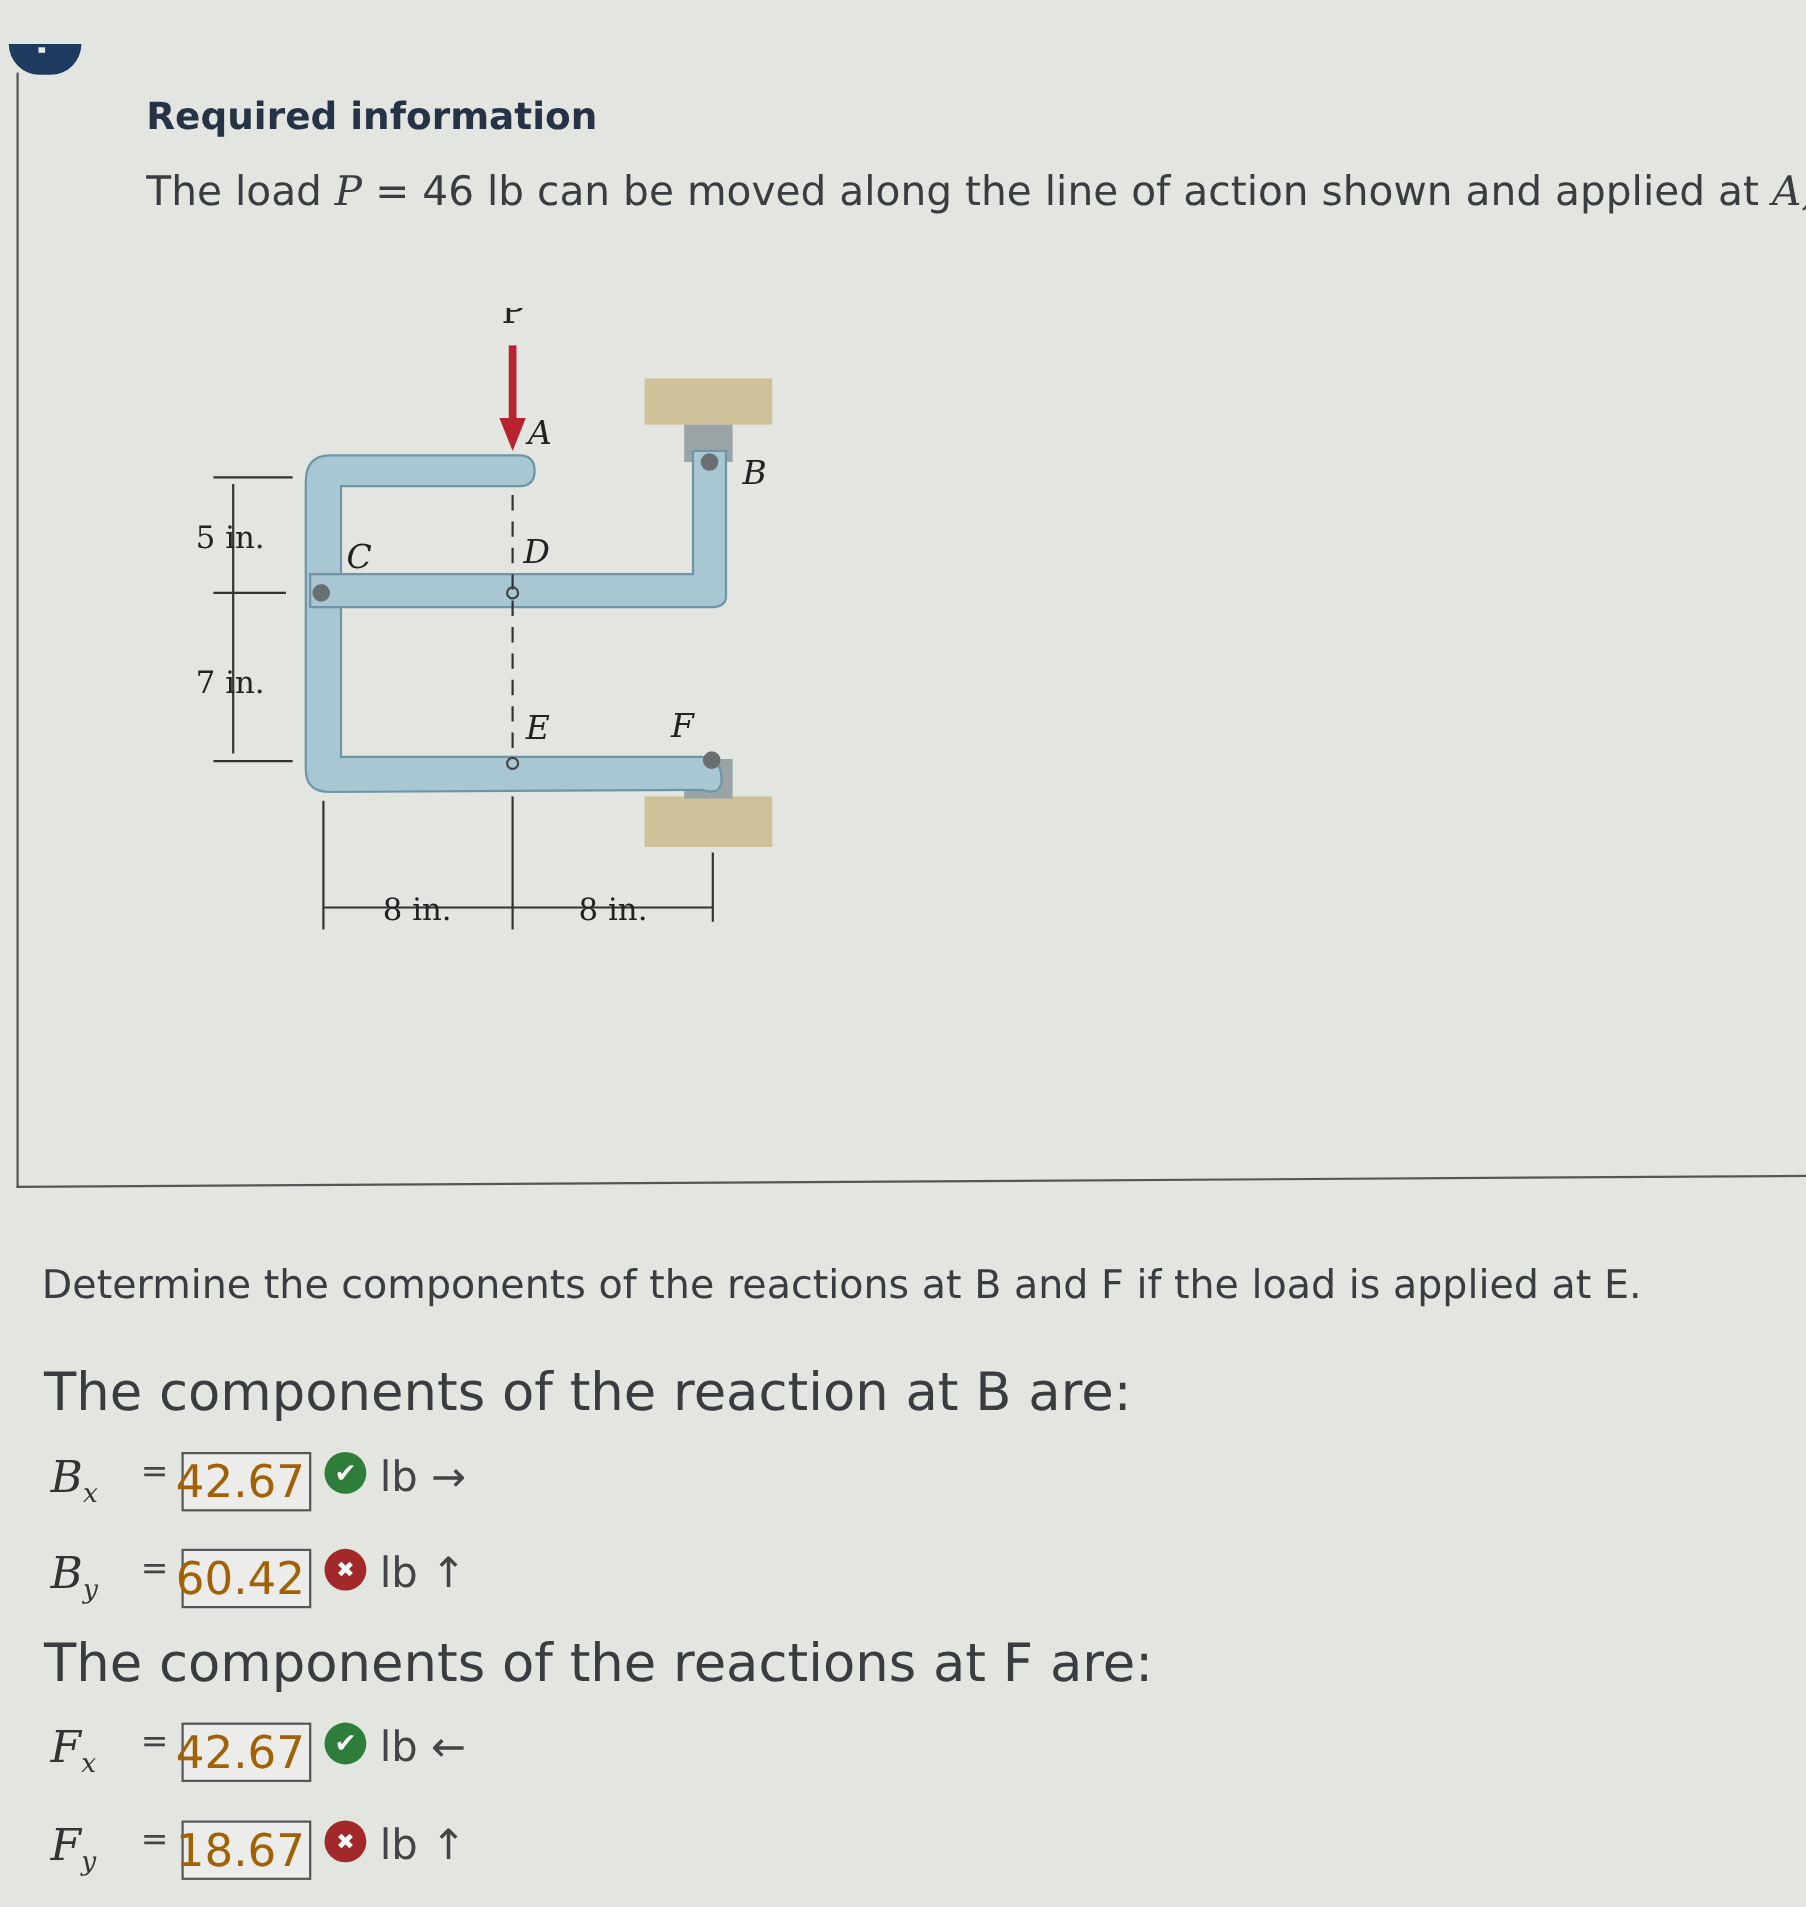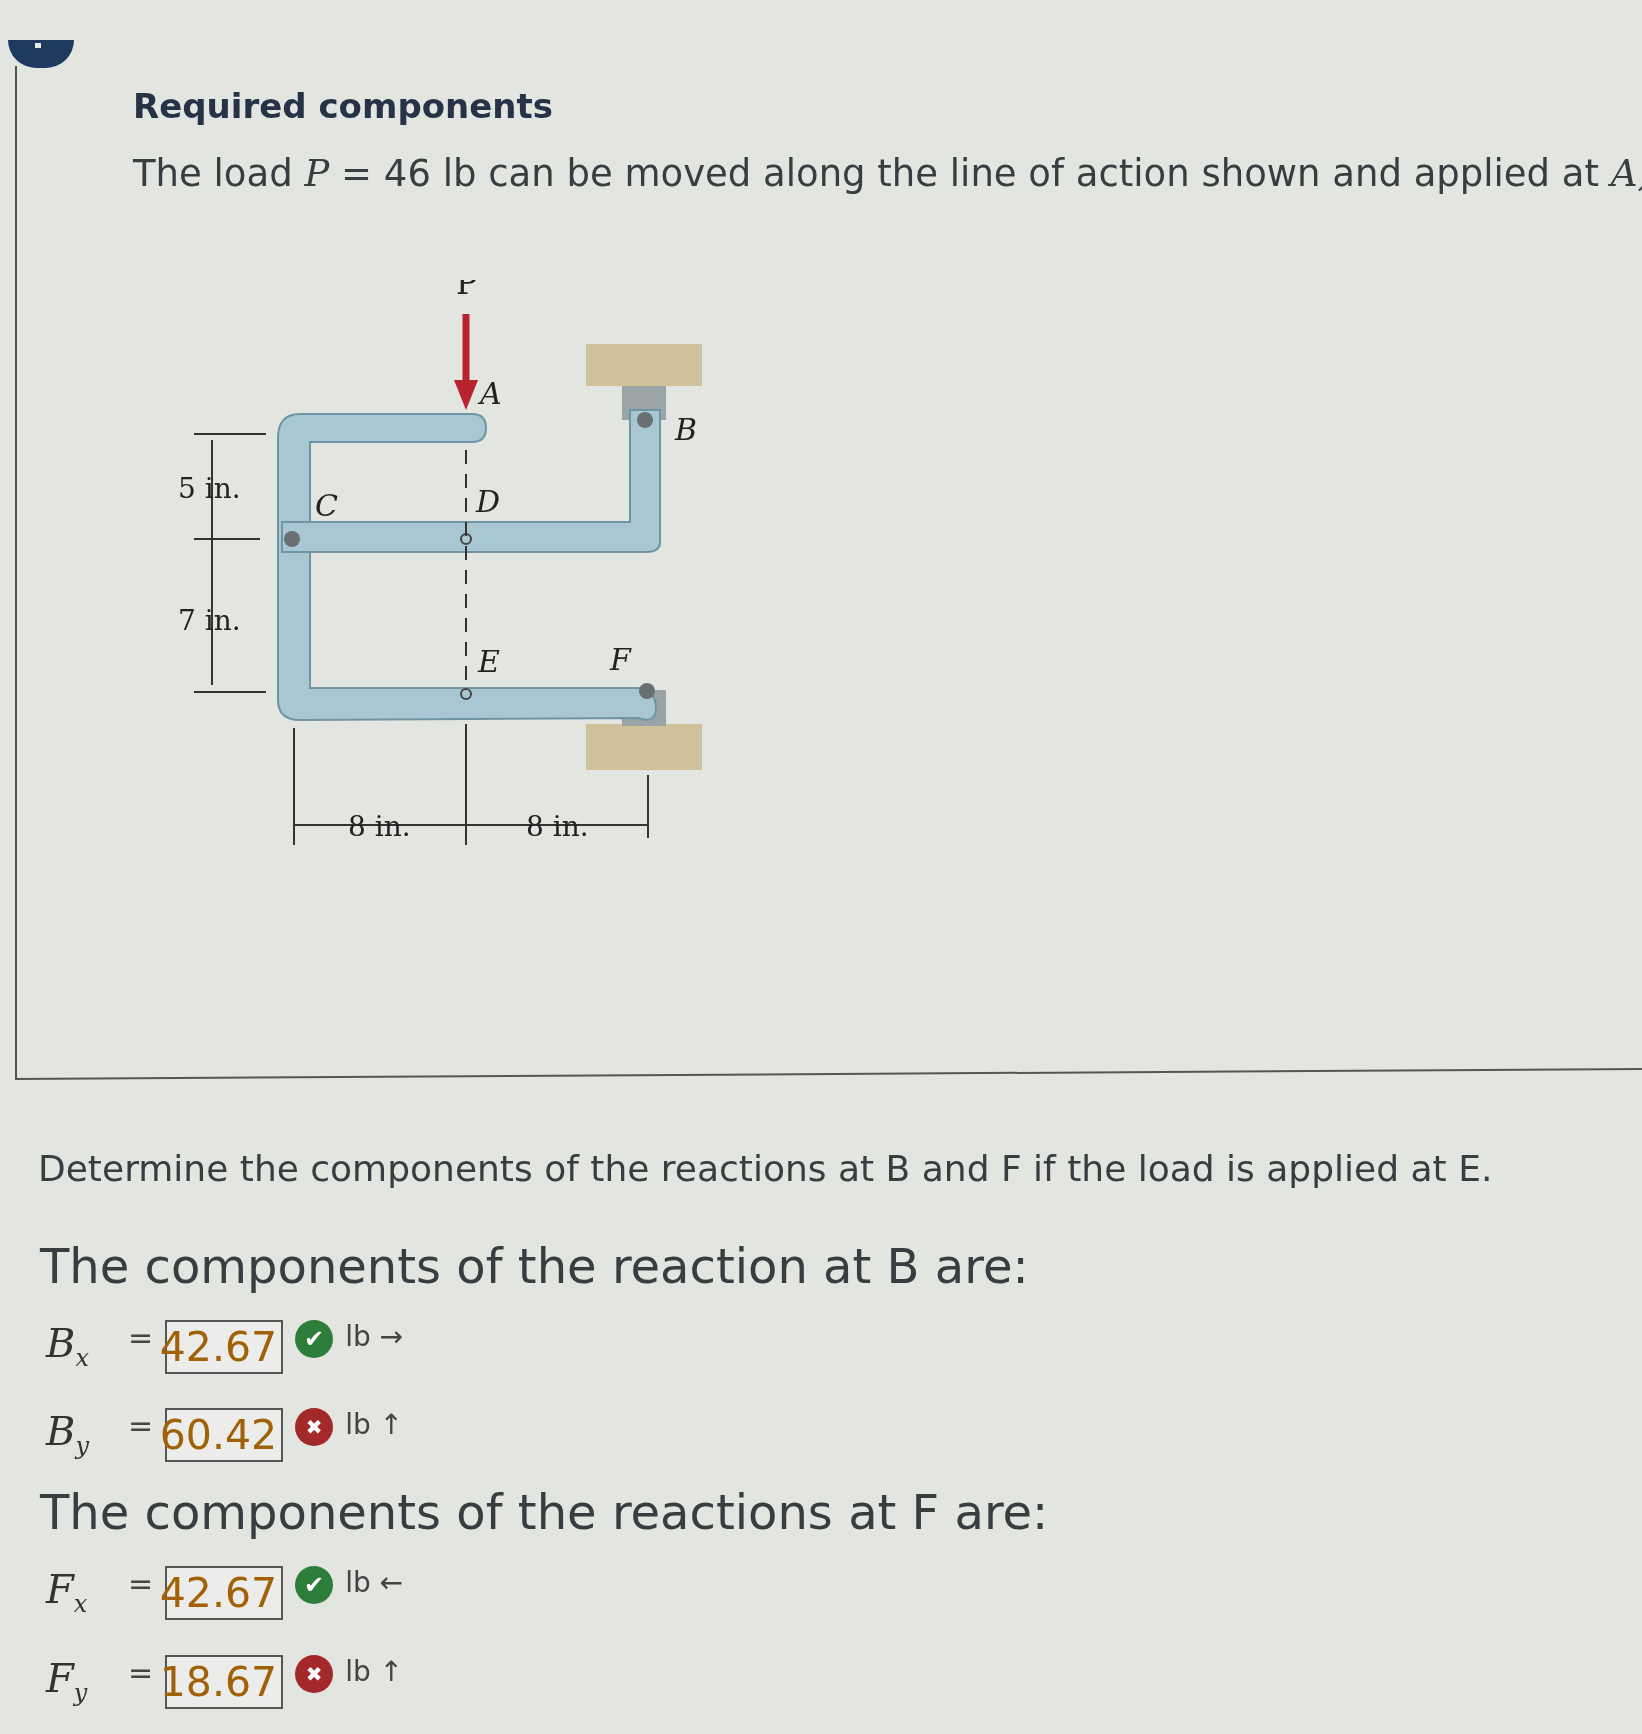--- a/index.html
+++ b/index.html
@@ -29,30 +29,30 @@
   .var { font-family: "DejaVu Serif", serif; font-style: italic; font-size: 40px; color: #333; width: 70px; }
   .var sub { font-size: 24px; }
   .eq { font-size: 30px; color: #444; }
   .ans-box {
     width: 110px; height: 50px; border: 2px solid #555; background: #ececea;
     font-size: 41px; color: #a16207; display: flex; align-items: center; justify-content: flex-end; padding-right: 4px;
   }
   .status { width: 38px; height: 38px; border-radius: 50%; display: flex; align-items: center; justify-content: center; color: #fff; font-weight: bold; font-size: 24px; }
   .status.ok { background: #2f7d3a; }
   .status.bad { background: #a3282a; font-size: 20px; }
-  .unit { font-size: 28px; color: #444; }
+  .unit { font-size: 38px; color: #444; }
 </style>
 </head>
 <body>
 
 <div class="bookmark"></div>
 <div class="frame-line-v"></div>
 <div class="frame-line-h"></div>
 
-<div class="req-title">Required components</div>
+<div class="req-title">Required information</div>
 <div class="intro"><span>The load </span><i>P</i><span> = 46 lb can be moved along the line of action shown and applied at </span><i>A, D,</i></div>
 
 <svg class="figure" width="560" height="600" viewBox="0 0 560 600">
 
   <rect x="416" y="64" width="116" height="42" fill="#cfc29a"></rect>
   <rect x="416" y="444" width="116" height="46" fill="#cfc29a"></rect>
   <rect x="452" y="106" width="44" height="34" fill="#9aa3a6"></rect>
   <rect x="452" y="410" width="44" height="36" fill="#9aa3a6"></rect>
 
   <g fill="#a9c7d3" stroke="#6f95a5" stroke-width="2">

